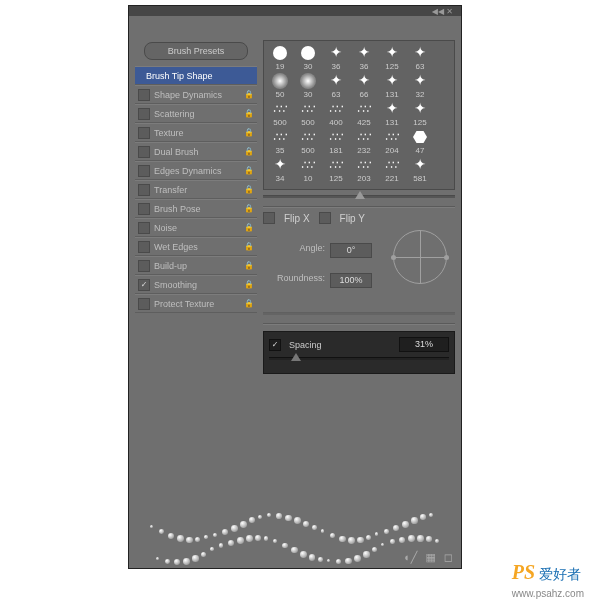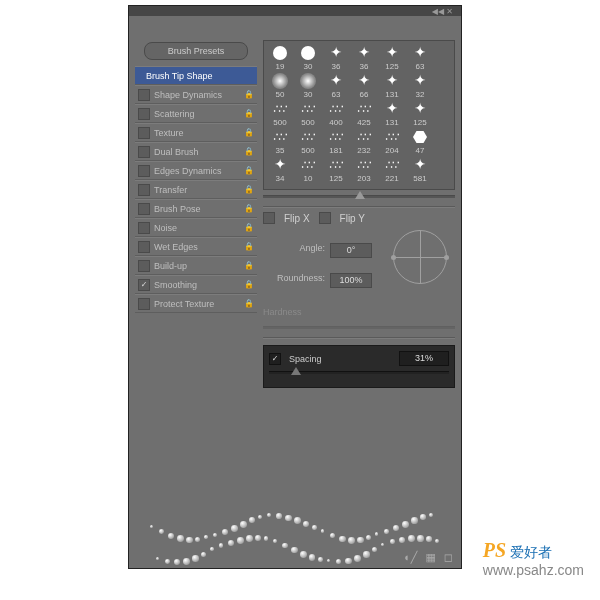--- a/index.html
+++ b/index.html
@@ -42,21 +42,21 @@
 .circle::after{content:"";position:absolute;top:0;bottom:0;left:50%;width:1px;background:#a0a0a0}
 .circle .node{position:absolute;width:5px;height:5px;background:#a0a0a0;border-radius:50%;top:50%;margin-top:-2px}
 .hardlbl{font-size:9px;color:#8a8a8a;margin:4px 0}
 .spacing{background:#2a2a2a;border:1px solid #1a1a1a;padding:5px;margin-top:6px}
 .spacing .cb{background:#1f1f1f;border-color:#111}
 .spacing .valbox{background:#1f1f1f;border-color:#111}
 .spacing .row{display:flex;align-items:center}
 .spacing .lbl{flex:1;font-size:9px;color:#ccc;margin-left:4px}
 .bottom-icons{position:absolute;bottom:4px;right:8px;display:flex;gap:8px;color:#aaa;font-size:11px}
 .sparkle{width:22px;height:16px;color:#fff;font-size:14px;line-height:14px}
-.watermark{position:absolute;right:16px;bottom:22px;font-size:14px;color:#1a6fb3}
+.watermark{position:absolute;right:16px;bottom:0;font-size:14px;color:#1a6fb3}
 .watermark b{color:#f5a623;font-size:20px;font-style:italic;font-family:Georgia}
 .preview{position:absolute;left:140px;bottom:30px;width:310px;height:70px;pointer-events:none}
 .pdot{position:absolute;width:6px;height:6px;border-radius:50%;background:radial-gradient(circle at 35% 30%,#fff,#b8b8b8 55%,#7a7a7a)}
 </style>
 </head>
 <body>
 
 <div class="panel">
   <div class="topbar">◀◀  ✕</div>
   <div class="body">
@@ -341,21 +341,20 @@
           <div class="geomrow">
             <span class="lbl">Roundness:</span>
             <span class="valbox" style="width:40px">100%</span>
           </div>
         </div>
         <div class="circle">
           <div class="node" style="left:-3px"></div>
             <div class="node" style="right:-3px"></div>
         </div>
       </div>
-      <div class="hardlbl">Hardness</div>
       <div class="slider" style="opacity:.4">
           <div class="track"></div>
         </div>
       <div class="hr"></div>
       <div class="spacing">
         <div class="row">
           <span class="cb">✓</span>
           <span class="lbl">Spacing</span>
           <span class="valbox">31%</span>
         </div>
@@ -435,14 +434,14 @@
     <div class="pdot" style="left: 250px; top: 39.4992px; width: 4.68067px; height: 4.68067px;"></div>
     <div class="pdot" style="left: 259px; top: 36.742px; width: 6.21514px; height: 6.21514px;"></div>
     <div class="pdot" style="left: 268px; top: 35.2288px; width: 6.96243px; height: 6.96243px;"></div>
     <div class="pdot" style="left: 277px; top: 35.1428px; width: 6.73958px; height: 6.73958px;"></div>
     <div class="pdot" style="left: 286px; top: 36.4946px; width: 5.60115px; height: 5.60115px;"></div>
     <div class="pdot" style="left: 295px; top: 39.1202px; width: 3.82587px; height: 3.82587px;"></div>
   </div>
 
 <div class="watermark">
   <b>PS</b> <span>爱好者</span><br>
-  <span style="font-size:14px;color:#888">www.psahz.com</span>
+  <span style="font-size:10px;color:#888">www.psahz.com</span>
 </div>
 
 </body></html>

